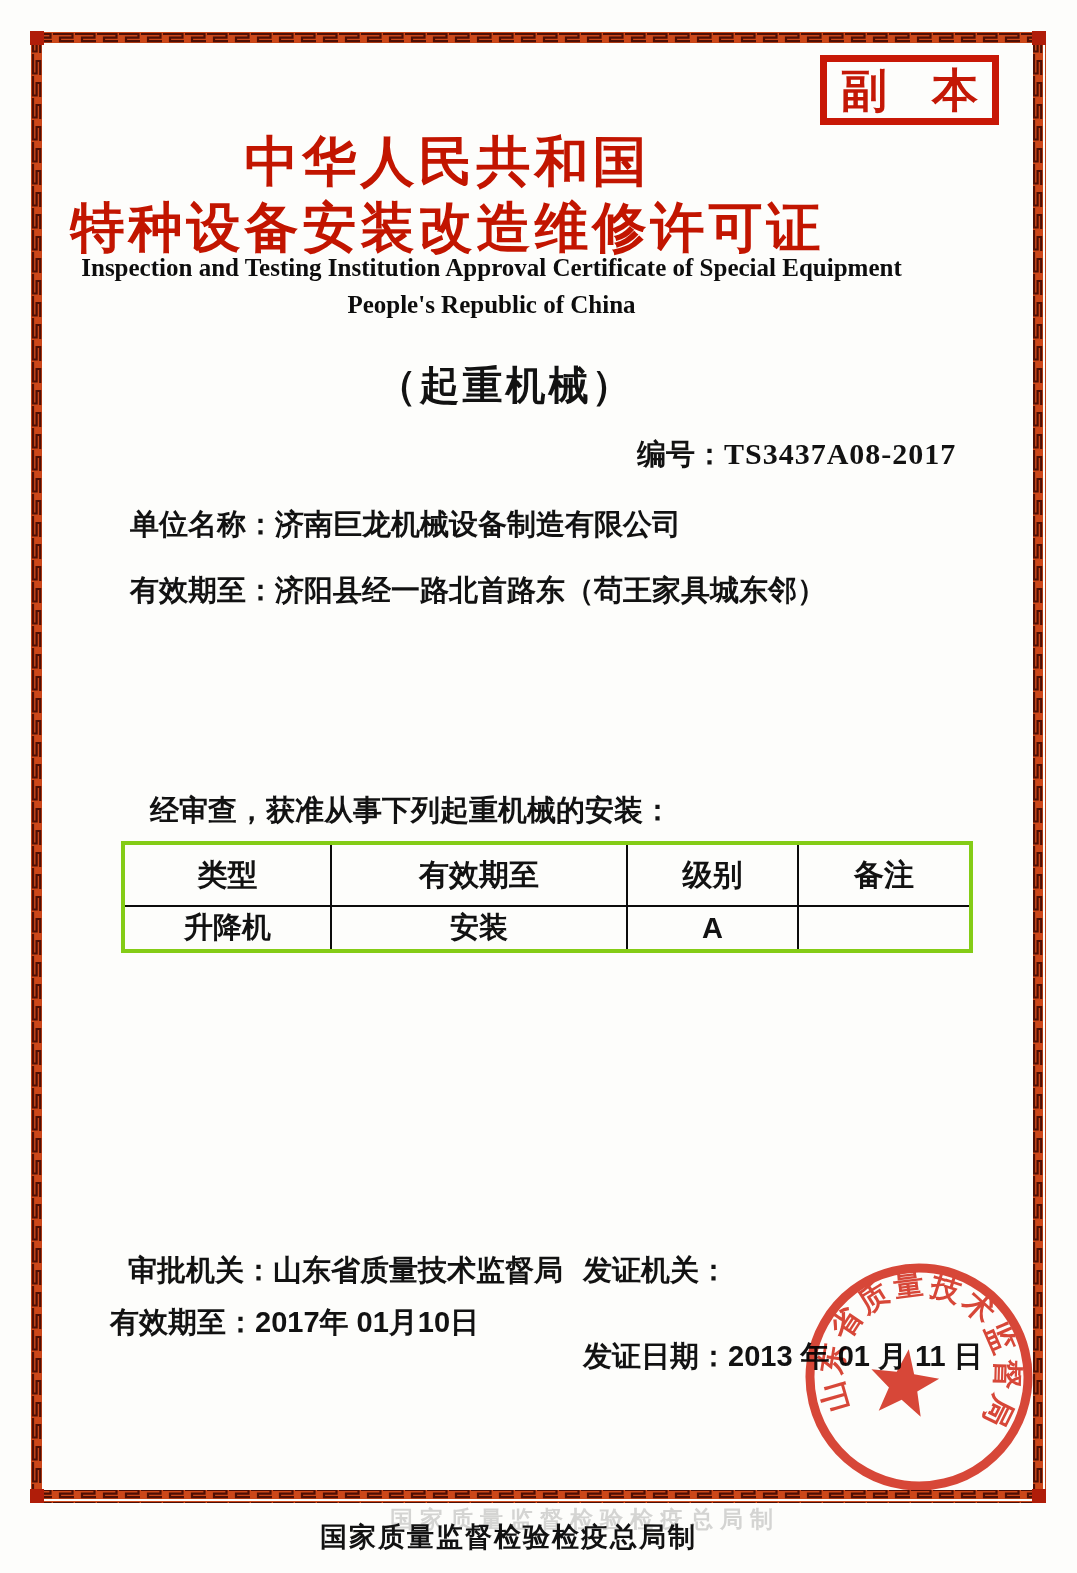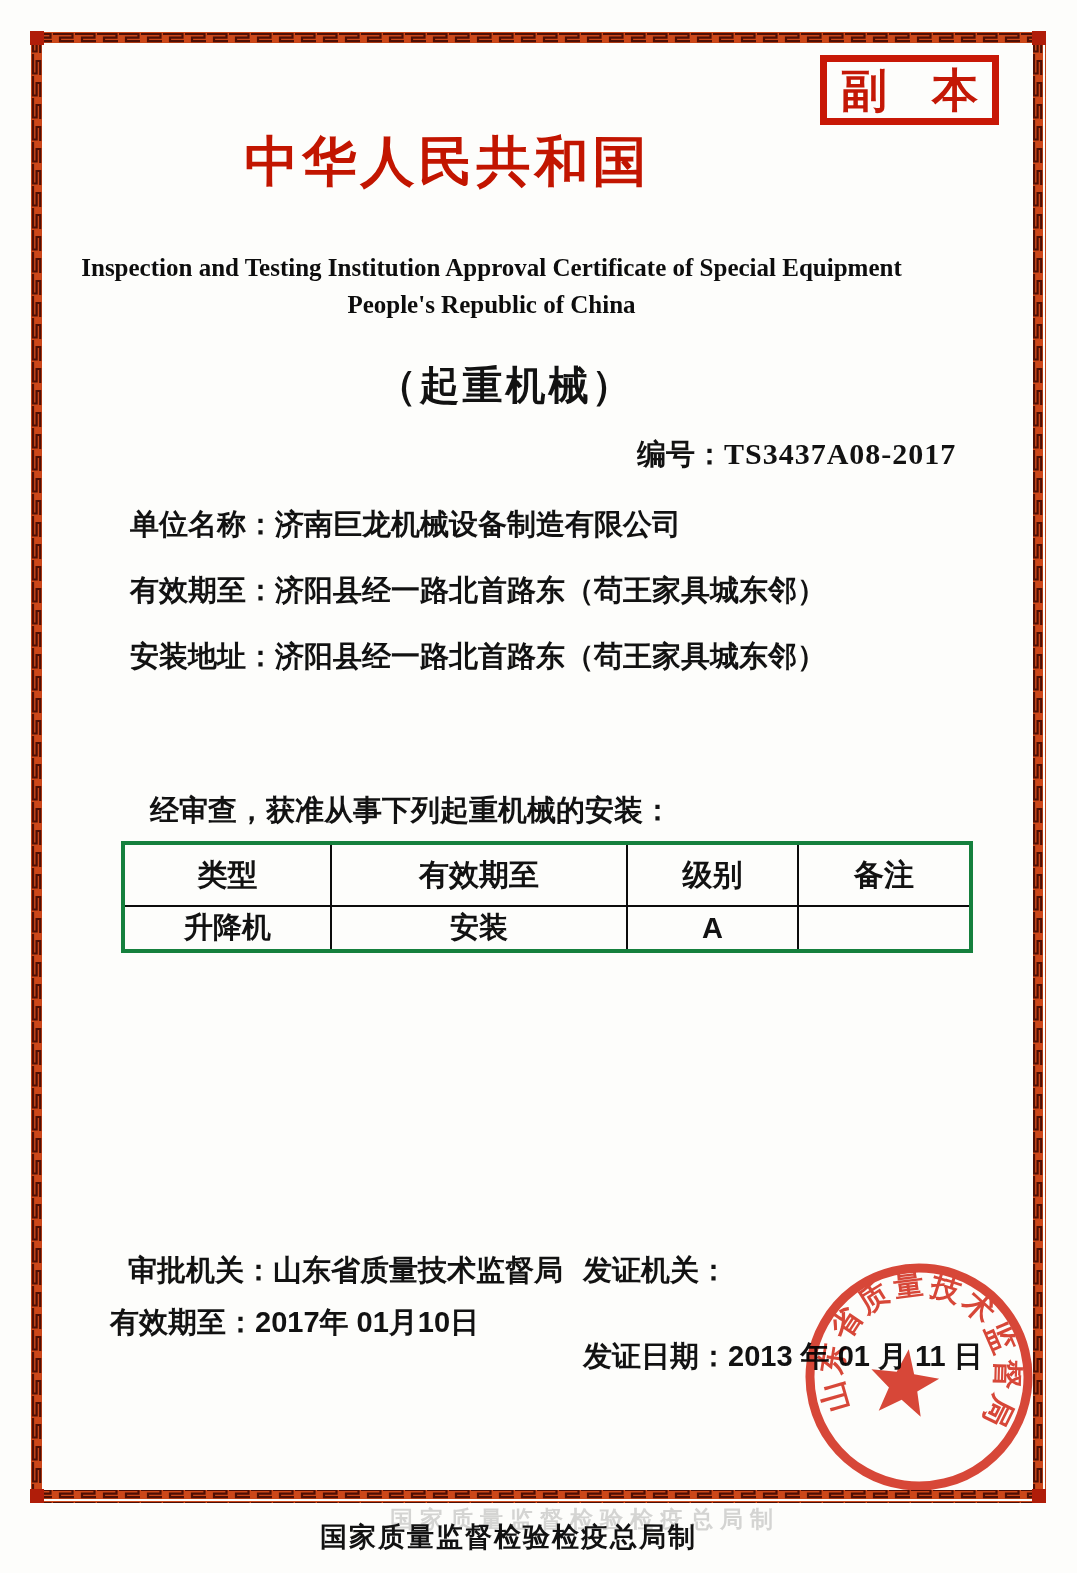--- a/index.html
+++ b/index.html
@@ -49,21 +49,21 @@
   .info-line.i2{top:571px;}
   .info-line.i3{top:637px;}
   .note{position:absolute;left:150px;top:791px;font-size:29px;font-weight:bold;z-index:2;white-space:nowrap;}
   
   .perm-table{
     position:absolute;left:121px;top:841px;width:848px;z-index:2;
     border-collapse:collapse;table-layout:fixed;
   }
   .perm-table,
   .perm-table th,.perm-table td{border:2px solid #0c0c0c;}
-  .perm-table{border:4px solid #15803d;}
+  .perm-table{border:4px solid #84cc16;}
   .perm-table th{height:58px;font-size:30px;font-weight:bold;text-align:center;vertical-align:middle;}
   .perm-table td{height:38px;font-size:29px;font-weight:bold;text-align:center;vertical-align:middle;}
   
   .iss{position:absolute;z-index:2;font-size:29px;font-weight:bold;white-space:nowrap;}
   .iss.a1{left:128px;top:1251px;}
   .iss.a2{left:110px;top:1303px;}
   .iss.b1{left:583px;top:1251px;}
   .iss.b2{left:583px;top:1337px;}
   
   .seal{position:absolute;left:801px;top:1259px;z-index:3;mix-blend-mode:multiply;opacity:.93;}
@@ -103,36 +103,34 @@
     <rect x="0" y="1458" width="14" height="14" fill="#b01d09"></rect>
     <rect x="1002" y="1458" width="14" height="14" fill="#b01d09"></rect>
   </svg>
 
   <div class="badge">
     <span>副</span>
     <span>本</span>
   </div>
 
   <div class="title-cn l1">中华人民共和国</div>
+  <div class="title-cn l2">特种设备安装改造维修许可证</div>
   <div class="title-en e1">Inspection and Testing Institution Approval Certificate of Special Equipment</div>
   <div class="title-en e2">People's Republic of China</div>
   <div class="category">（起重机械）</div>
 
   <div class="serial">
     <span class="lbl">编号：</span><span class="val">TS3437A08-2017</span>
   </div>
 
   <div class="info-line i1">
     <span>单位名称：</span><span>济南巨龙机械设备制造有限公司</span>
   </div>
   <div class="info-line i2">
     <span>有效期至：</span><span>济阳县经一路北首路东（苟王家具城东邻）</span>
-  </div>
-  <div class="info-line i3">
-    <span>安装地址：</span><span>济阳县经一路北首路东（苟王家具城东邻）</span>
   </div>
 
   <div class="note">经审查，获准从事下列起重机械的安装：</div>
 
   <table class="perm-table">
     <colgroup>
       <col style="width:208px">
         <col style="width:296px">
         <col style="width:171px">
         <col style="width:173px">

